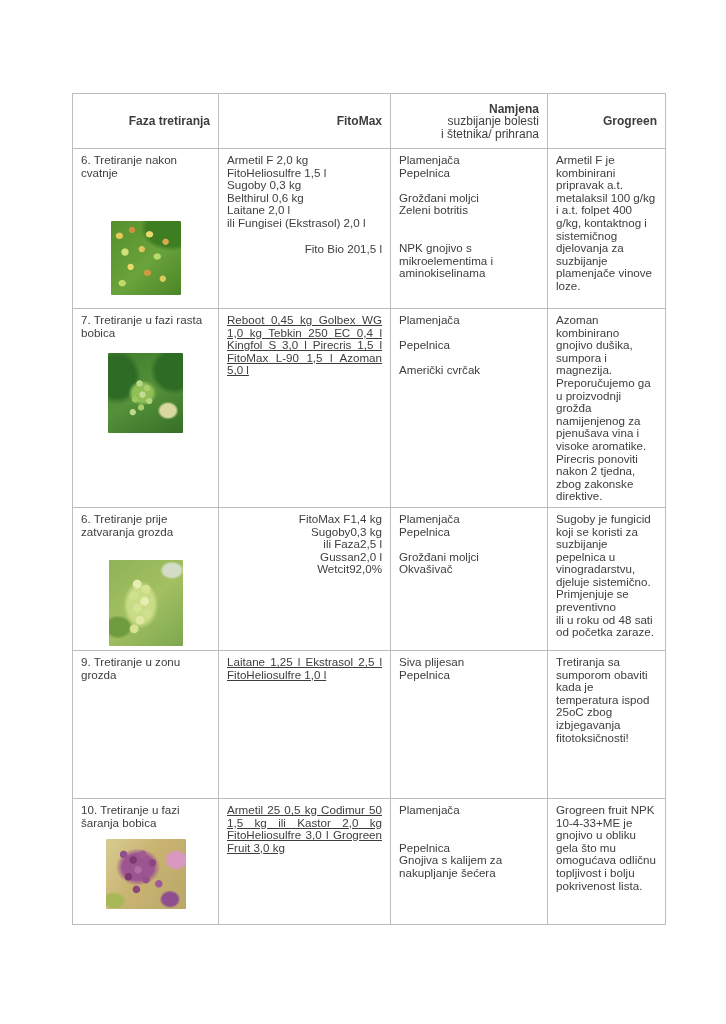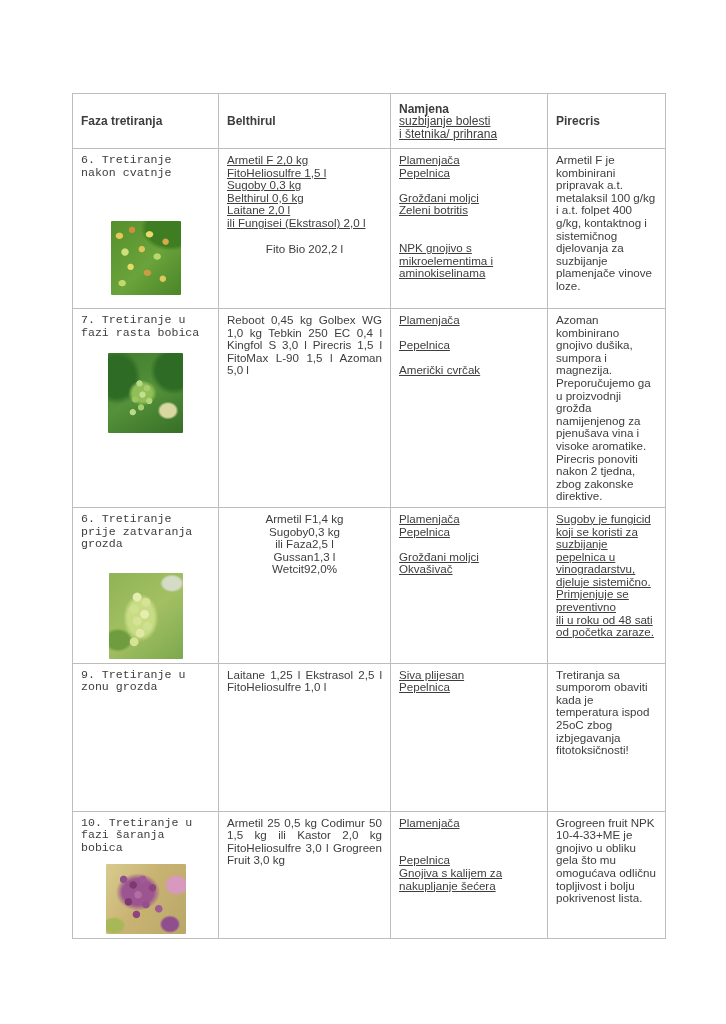--- a/index.html
+++ b/index.html
@@ -10,26 +10,26 @@
   table.treat{
     position:absolute;left:72px;top:93px;width:593px;
     border-collapse:collapse;table-layout:fixed;
     font-size:11.6px;line-height:12.6px;color:#3d3d3d;
   }
   table.treat td, table.treat th{
     border:1px solid #bdbdbd;vertical-align:top;
     padding:5px 8px 4px 8px;font-weight:normal;text-align:left;
     overflow:hidden;
   }
-  table.treat th{vertical-align:middle;text-align:left;font-size:12px;}
+  table.treat th{vertical-align:middle;text-align:right;font-size:12px;}
   .bold{font-weight:bold;}
-  .center{text-align:center;font-family:Liberation Mono, monospace;}
-  .pre{white-space:pre-line;text-decoration:underline;}
-  .just{text-align:justify;}
-  .pairline{display:flex;justify-content:center;}
+  .center{text-align:center;}
+  .pre{white-space:pre-line;}
+  .just{text-align:justify;text-decoration:underline;}
+  .pairline{display:flex;justify-content:flex-end;}
   .pairgap{margin-top:13px;}
   .photo{position:relative;margin:0 auto;border-radius:1px;}
   
   .photo.p6{
     width:70px;height:74px;margin-top:42px;
     background:
       radial-gradient(7px 6px at 12% 20%, #e4c85a 0 45%, transparent 60%),
       radial-gradient(6px 6px at 30% 12%, #cf8f3a 0 45%, transparent 60%),
       radial-gradient(7px 6px at 55% 18%, #e8d96b 0 45%, transparent 60%),
       radial-gradient(6px 6px at 78% 28%, #d9a84a 0 45%, transparent 60%),
@@ -104,44 +104,44 @@
   <table class="treat">
     <colgroup>
       <col style="width:146px">
         <col style="width:172px">
         <col style="width:157px">
         <col style="width:118px">
     </colgroup>
     <tbody>
         <tr style="height:55px">
       <th><span class="bold">Faza tretiranja</span></th>
-      <th><span class="bold">Belthirul</span></th>
+      <th><span class="bold">FitoMax</span></th>
       <th>
         <div class="bold">Namjena</div>
         <div class="pre" style="font-weight:normal">suzbijanje bolesti
 i štetnika/ prihrana</div>
       </th>
-      <th><span class="bold">Pirecris</span></th>
+      <th><span class="bold">Grogreen</span></th>
     </tr>
 
     <tr style="height:160px">
       <td class="center">
         <div>6. Tretiranje nakon cvatnje</div>
         <div class="photo p6"></div>
       </td>
       <td>
         <div class="pre">Armetil F 2,0 kg
 FitoHeliosulfre 1,5 l
 Sugoby 0,3 kg
 Belthirul 0,6 kg
 Laitane 2,0 l
 ili Fungisei (Ekstrasol) 2,0 l</div>
         <div class="pairline pairgap">
           <span>Fito Bio 20</span>
-          <span>2,2 l</span>
+          <span>1,5 l</span>
         </div>
       </td>
       <td>
             <div class="pre">Plamenjača
 Pepelnica
 
 Grožđani moljci
 Zeleni botritis
 
 
@@ -172,34 +172,34 @@
           </td>
     </tr>
 
     <tr style="height:143px">
       <td class="center">
         <div>6. Tretiranje prije zatvaranja grozda</div>
         <div class="photo p8"></div>
       </td>
       <td>
         <div class="pairline">
-              <span>Armetil F</span>
+              <span>FitoMax F</span>
               <span>1,4 kg</span>
             </div>
         <div class="pairline">
               <span>Sugoby</span>
               <span>0,3 kg</span>
             </div>
         <div class="pairline">
               <span>ili Faza</span>
               <span>2,5 l</span>
             </div>
         <div class="pairline">
               <span>Gussan</span>
-              <span>1,3 l</span>
+              <span>2,0 l</span>
             </div>
         <div class="pairline">
               <span>Wetcit</span>
               <span>92,0%</span>
             </div>
       </td>
       <td>
             <div class="pre">Plamenjača
 Pepelnica
 

